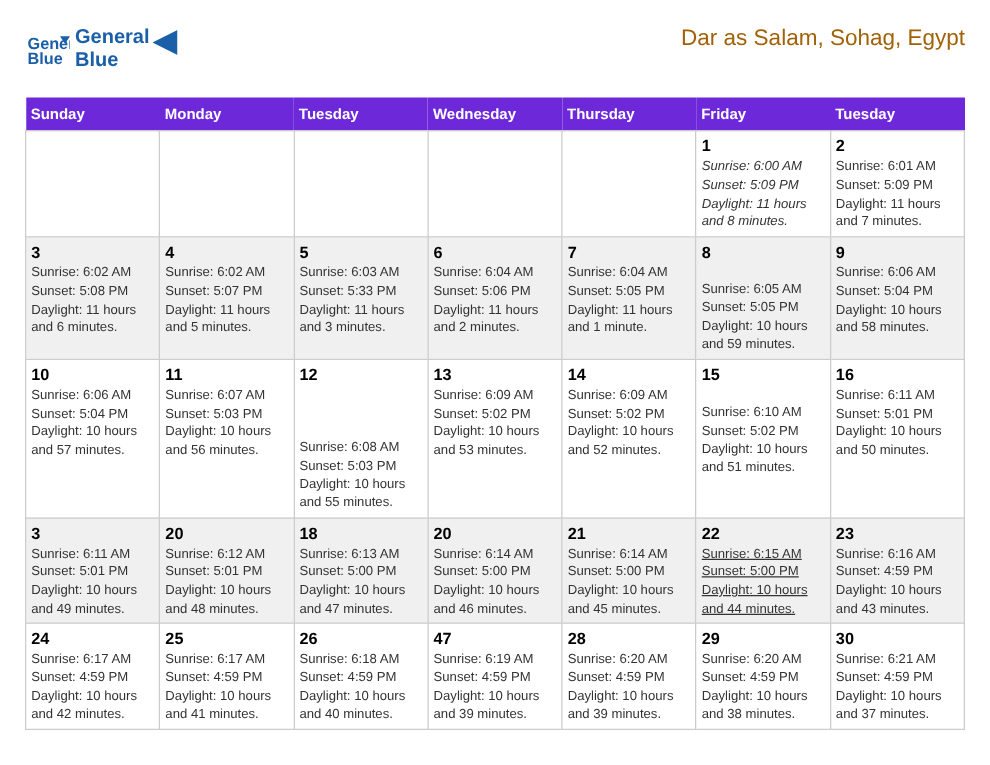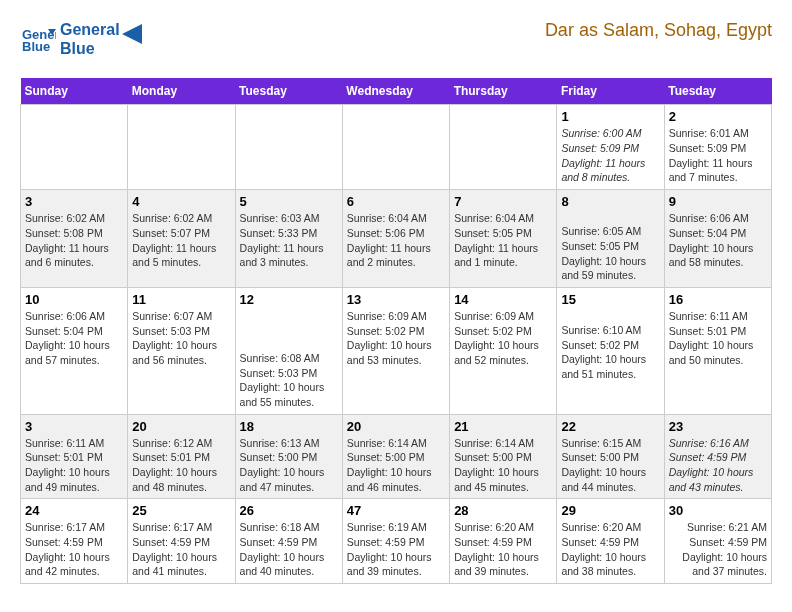--- a/index.html
+++ b/index.html
@@ -266,28 +266,28 @@
         </td>
         <td>
           <span class="day-num">21</span>
           <div class="day-info" style="white-space: pre-line;">Sunrise: 6:14 AM
 Sunset: 5:00 PM
 Daylight: 10 hours
 and 45 minutes.</div>
         </td>
         <td>
           <span class="day-num">22</span>
-          <div class="day-info" style="white-space: pre-line;">Sunrise: 6:15 AM
+          <div class="day-info" style="white-space: pre-line; text-decoration: underline;">Sunrise: 6:15 AM
 Sunset: 5:00 PM
 Daylight: 10 hours
 and 44 minutes.</div>
         </td>
         <td>
           <span class="day-num">23</span>
-          <div class="day-info" style="white-space: pre-line; font-style: italic;">Sunrise: 6:16 AM
+          <div class="day-info" style="white-space: pre-line;">Sunrise: 6:16 AM
 Sunset: 4:59 PM
 Daylight: 10 hours
 and 43 minutes.</div>
         </td>
       </tr>
       <tr class="row-bg-white">
         <td>
           <span class="day-num">24</span>
           <div class="day-info" style="white-space: pre-line;">Sunrise: 6:17 AM
 Sunset: 4:59 PM
@@ -324,20 +324,20 @@
         </td>
         <td>
           <span class="day-num">29</span>
           <div class="day-info" style="white-space: pre-line;">Sunrise: 6:20 AM
 Sunset: 4:59 PM
 Daylight: 10 hours
 and 38 minutes.</div>
         </td>
         <td>
           <span class="day-num">30</span>
-          <div class="day-info" style="white-space: pre-line; text-align: right;">Sunrise: 6:21 AM
+          <div class="day-info" style="white-space: pre-line;">Sunrise: 6:21 AM
 Sunset: 4:59 PM
 Daylight: 10 hours
 and 37 minutes.</div>
         </td>
       </tr>
     </tbody>
 </table>
 
 </body></html>

